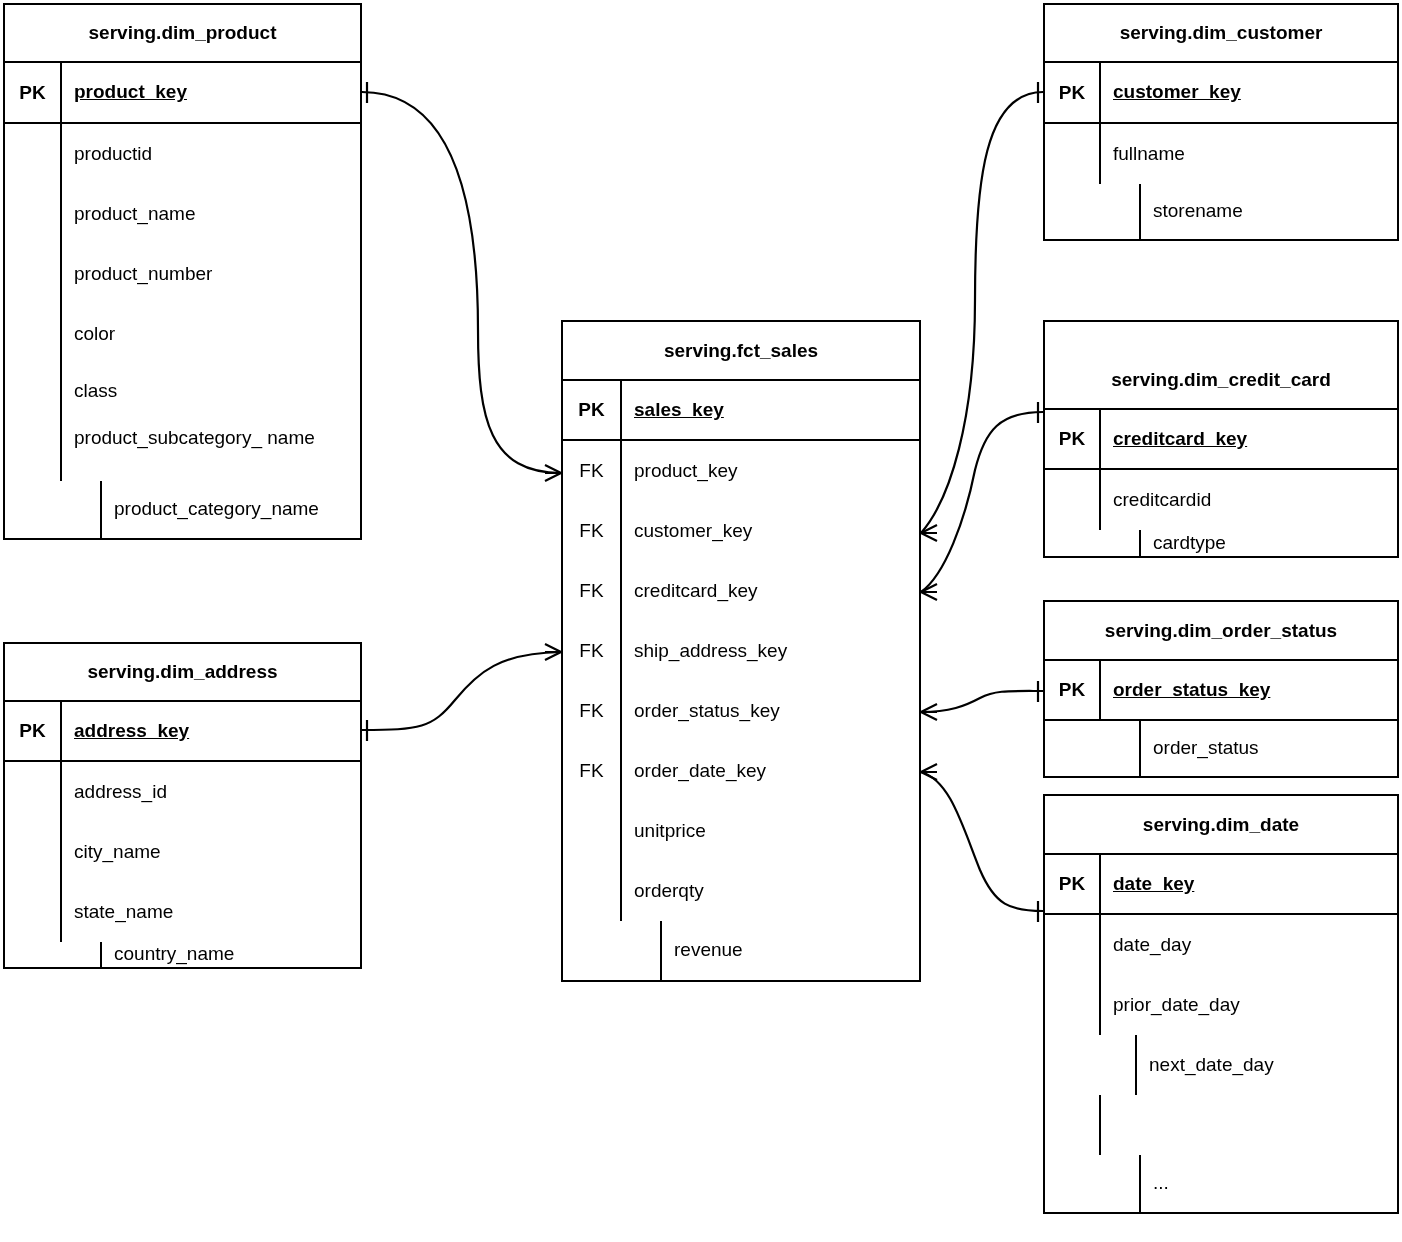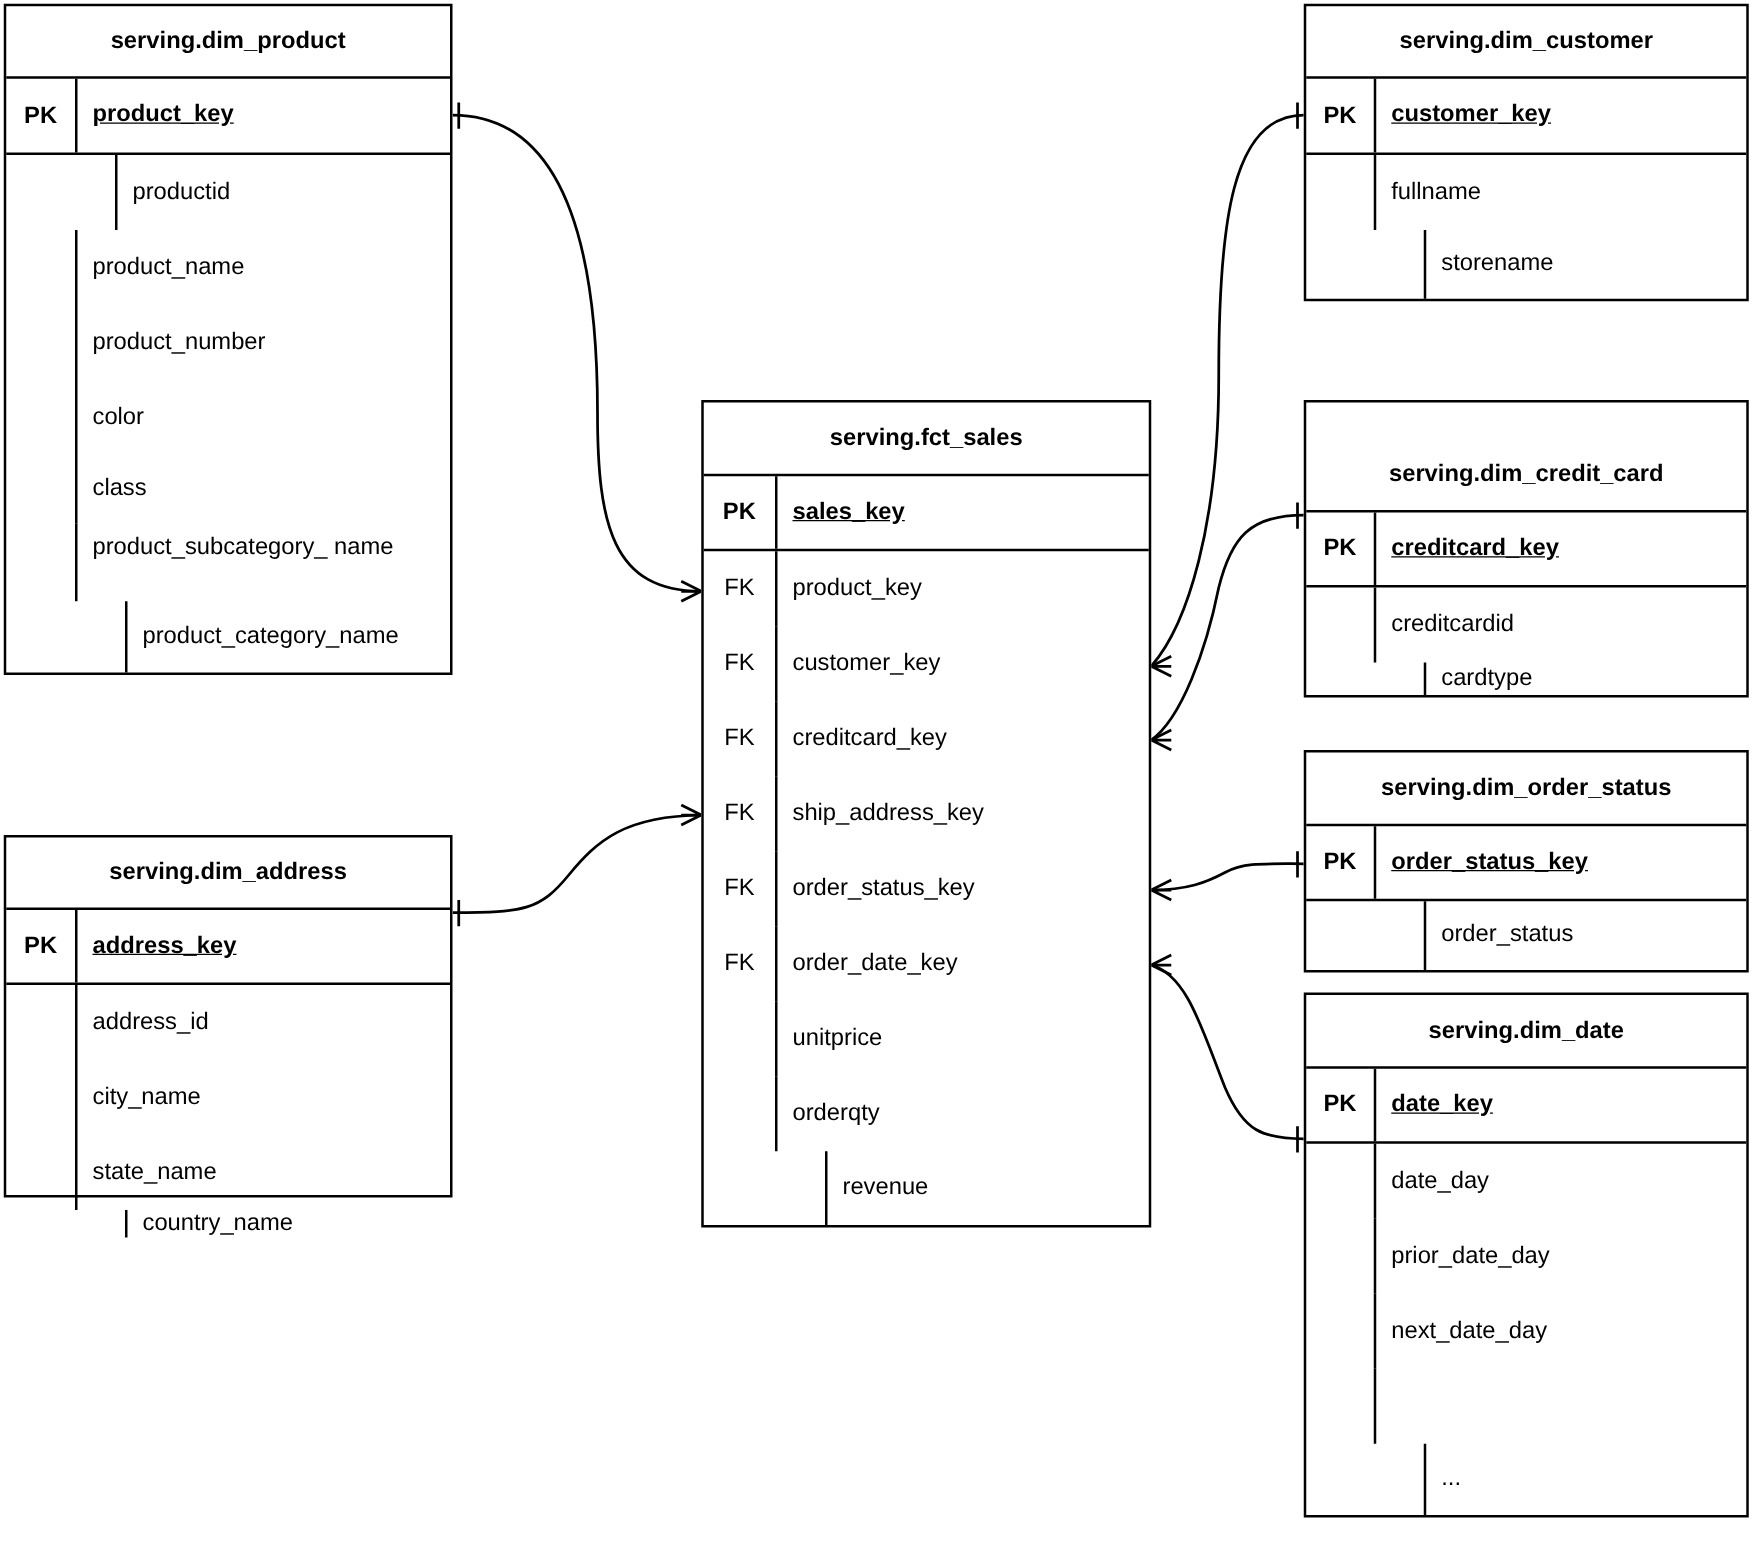--- a/index.html
+++ b/index.html
@@ -143,21 +143,21 @@
     </g>
   </svg>
 
   <div class="erd-table" style="left:3px; top:3px; width:359px; height:537px;">
     <div class="tbl-title" style="height:58px;">serving.dim_product</div>
     <div class="tbl-rows">
       <div class="tbl-row pk-row" style="height:61px;">
         <div class="cell-key bold" style="width:57px;">PK</div>
         <div class="cell-name pk-name">product_key</div>
       </div>
-      <div class="tbl-row" style="height:60px;padding-left:32px;">
+      <div class="tbl-row" style="height:60px;">
         <div class="cell-key" style="width:57px;"></div>
         <div class="cell-name">productid</div>
       </div>
       <div class="tbl-row" style="height:60px;">
         <div class="cell-key" style="width:57px;"></div>
         <div class="cell-name">product_name</div>
       </div>
       <div class="tbl-row" style="height:60px;">
         <div class="cell-key" style="width:57px;"></div>
         <div class="cell-name">product_number</div>
@@ -174,21 +174,21 @@
         <div class="cell-key" style="width:57px;"></div>
         <div class="cell-name wrap">product_subcategory_ name</div>
       </div>
       <div class="tbl-row body-fill">
         <div class="cell-key" style="width:57px;"></div>
         <div class="cell-name">product_category_name</div>
       </div>
     </div>
   </div>
 
-  <div class="erd-table" style="left:3px; top:668px; width:359px; height:290px;">
+  <div class="erd-table" style="left:3px; top:642px; width:359px; height:327px;">
     <div class="tbl-title" style="height:58px;">serving.dim_address</div>
     <div class="tbl-rows">
       <div class="tbl-row pk-row" style="height:60px;">
         <div class="cell-key bold" style="width:57px;">PK</div>
         <div class="cell-name pk-name">address_key</div>
       </div>
       <div class="tbl-row" style="height:60px;">
         <div class="cell-key" style="width:57px;"></div>
         <div class="cell-name">address_id</div>
       </div>
@@ -311,21 +311,21 @@
         <div class="cell-name pk-name">date_key</div>
       </div>
       <div class="tbl-row" style="height:60px;">
         <div class="cell-key" style="width:56px;"></div>
         <div class="cell-name">date_day</div>
       </div>
       <div class="tbl-row" style="height:60px;">
         <div class="cell-key" style="width:56px;"></div>
         <div class="cell-name">prior_date_day</div>
       </div>
-      <div class="tbl-row" style="height:60px;">
+      <div class="tbl-row" style="height:60px;padding-left:36px;">
         <div class="cell-key" style="width:56px;"></div>
         <div class="cell-name">next_date_day</div>
       </div>
       <div class="tbl-row" style="height:60px;">
         <div class="cell-key" style="width:56px;"></div>
       </div>
       <div class="tbl-row body-fill">
         <div class="cell-key" style="width:56px;"></div>
         <div class="cell-name">...</div>
       </div>

